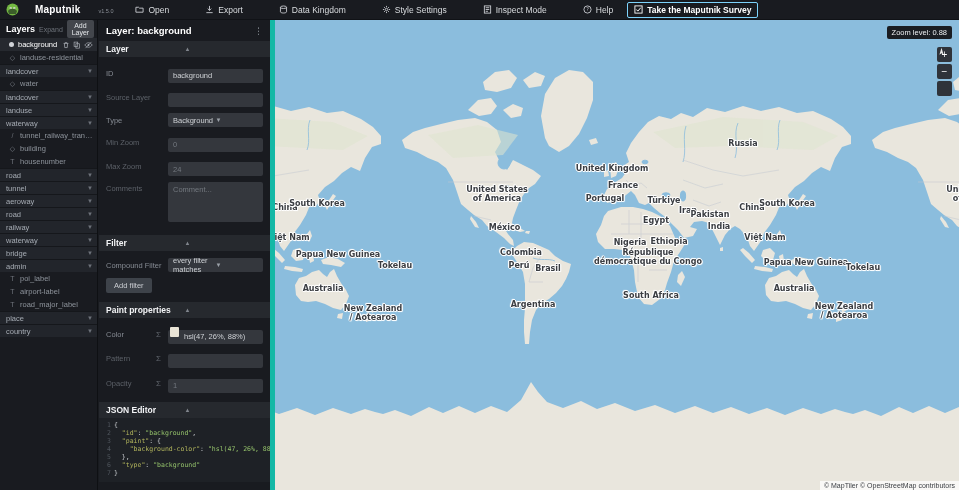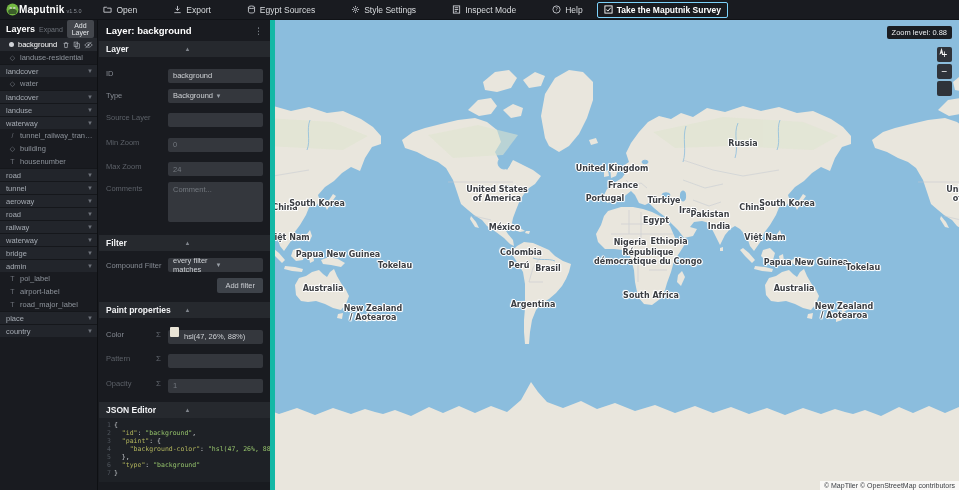--- a/index.html
+++ b/index.html
@@ -3,21 +3,21 @@
 <meta charset="utf-8">
 <style>
   html,body{margin:0;padding:0;background:#0d0e11;}
   *{box-sizing:border-box;}
   #app{position:relative;width:959px;height:490px;overflow:hidden;
        font-family:"Liberation Sans",sans-serif;background:#191b20;color:#d5d8dc;}
 
   
   #topbar{position:absolute;left:0;top:0;width:959px;height:20px;background:#191b20;
           display:flex;align-items:center;padding:0 6px;border-bottom:1px solid #101216;z-index:30;}
-  .logo{display:flex;align-items:center;gap:0;}
+  .logo{display:flex;align-items:center;gap:16px;}
   .app-title{font-size:10px;font-weight:bold;color:#fff;letter-spacing:.2px;}
   .app-version{font-size:5.5px;color:#8a8f97;margin-left:2px;margin-top:3px;}
   .menu{display:flex;align-items:center;margin-left:22px;gap:36px;}
   .menu-item{display:flex;align-items:center;gap:4px;font-size:8.5px;color:#d9dcdf;cursor:pointer;white-space:nowrap;}
   .menu-item svg{display:block;}
   .survey-btn{margin-left:14px;display:flex;align-items:center;gap:4px;background:none;
               border:1px solid #7dd3fc;border-radius:2px;color:#fff;font-size:8.5px;font-weight:bold;
               padding:2px 6px;font-family:inherit;cursor:pointer;white-space:nowrap;}
 
   
@@ -52,21 +52,21 @@
   .flabel.dim{color:#5c6168;}
   .fctrl{flex:1;min-width:0;}
   .tinput{width:100%;background:#34373d;border:none;border-radius:2px;color:#cfd2d6;
           font-size:7.5px;font-family:inherit;padding:3px 5px;height:14px;}
   .tinput::placeholder{color:#73787f;}
   textarea.tinput{height:40px;resize:none;padding-top:3px;}
   .select{display:flex;align-items:center;background:#34373d;border-radius:2px;height:14px;
           padding:0 5px;font-size:7.5px;color:#cfd2d6;cursor:pointer;}
   .select span{flex:1;}
   .select .sarr{color:#9aa0a8;font-size:6px;}
-  .btn-row{display:flex;justify-content:flex-end;padding:3px 7px;}
+  .btn-row{display:flex;justify-content:flex-start;padding:3px 7px;}
   .addfilter-btn{background:#3e434a;border:none;border-radius:2px;color:#c9ccd1;font-size:7.5px;
                  padding:3px 8px;font-family:inherit;cursor:pointer;}
   .sigma{width:12px;flex:none;color:#61666d;font-size:8px;cursor:pointer;}
   .color-ctrl{position:relative;}
   .color-ctrl .tinput{padding-left:16px;}
   .swatch{position:absolute;left:2px;top:2px;width:9px;height:10px;border-radius:1px;cursor:pointer;}
 
   
   .json-area{background:#1e2126;height:64px;display:flex;font-family:"DejaVu Sans Mono",monospace;
              font-size:6.5px;line-height:8px;padding-top:3px;}
@@ -120,21 +120,21 @@
         <svg width="9" height="9" viewBox="0 0 10 10">
             <path d="M5 1v5M3 4l2 2 2-2M1.5 8.5h7" fill="none" stroke="#c9ccd1" stroke-width="1"></path>
           </svg>
         <span>Export</span>
       </div>
       <div class="menu-item">
         <svg width="9" height="9" viewBox="0 0 10 10">
             <ellipse cx="5" cy="2.5" rx="3.4" ry="1.4" fill="none" stroke="#c9ccd1"></ellipse>
             <path d="M1.6 2.5v5c0 .8 1.5 1.4 3.4 1.4s3.4-.6 3.4-1.4v-5" fill="none" stroke="#c9ccd1"></path>
           </svg>
-        <span>Egypt Sources</span>
+        <span>Data Kingdom</span>
       </div>
       <div class="menu-item">
         <svg width="9" height="9" viewBox="0 0 10 10">
             <circle cx="5" cy="5" r="1.4" fill="none" stroke="#c9ccd1"></circle>
             <path d="M5 1v1.4M5 7.6V9M1 5h1.4M7.6 5H9M2.2 2.2l1 1M6.8 6.8l1 1M7.8 2.2l-1 1M3.2 6.8l-1 1" stroke="#c9ccd1"></path>
           </svg>
         <span>Style Settings</span>
       </div>
       <div class="menu-item">
         <svg width="9" height="9" viewBox="0 0 10 10">
@@ -286,31 +286,31 @@
     <div class="section-head">
       <span>Layer</span>
       <span class="arr">▲</span>
     </div>
     <div class="fields">
       <div class="frow">
         <div class="flabel">ID</div>
         <div class="fctrl"><input class="tinput" value="background" style=""></div>
       </div>
       <div class="frow">
+        <div class="flabel dim">Source Layer</div>
+        <div class="fctrl"><input class="tinput" style=""></div>
+      </div>
+      <div class="frow">
         <div class="flabel">Type</div>
         <div class="fctrl">
             <div class="select">
           <span>Background</span>
           <span class="sarr">▼</span>
             </div>
           </div>
-      </div>
-      <div class="frow">
-        <div class="flabel dim">Source Layer</div>
-        <div class="fctrl"><input class="tinput" style=""></div>
       </div>
       <div class="frow">
         <div class="flabel dim">Min Zoom</div>
         <div class="fctrl"><input class="tinput" placeholder="0" style=""></div>
       </div>
       <div class="frow">
         <div class="flabel dim">Max Zoom</div>
         <div class="fctrl"><input class="tinput" placeholder="24" style=""></div>
       </div>
       <div class="frow" style="align-items:flex-start;">

